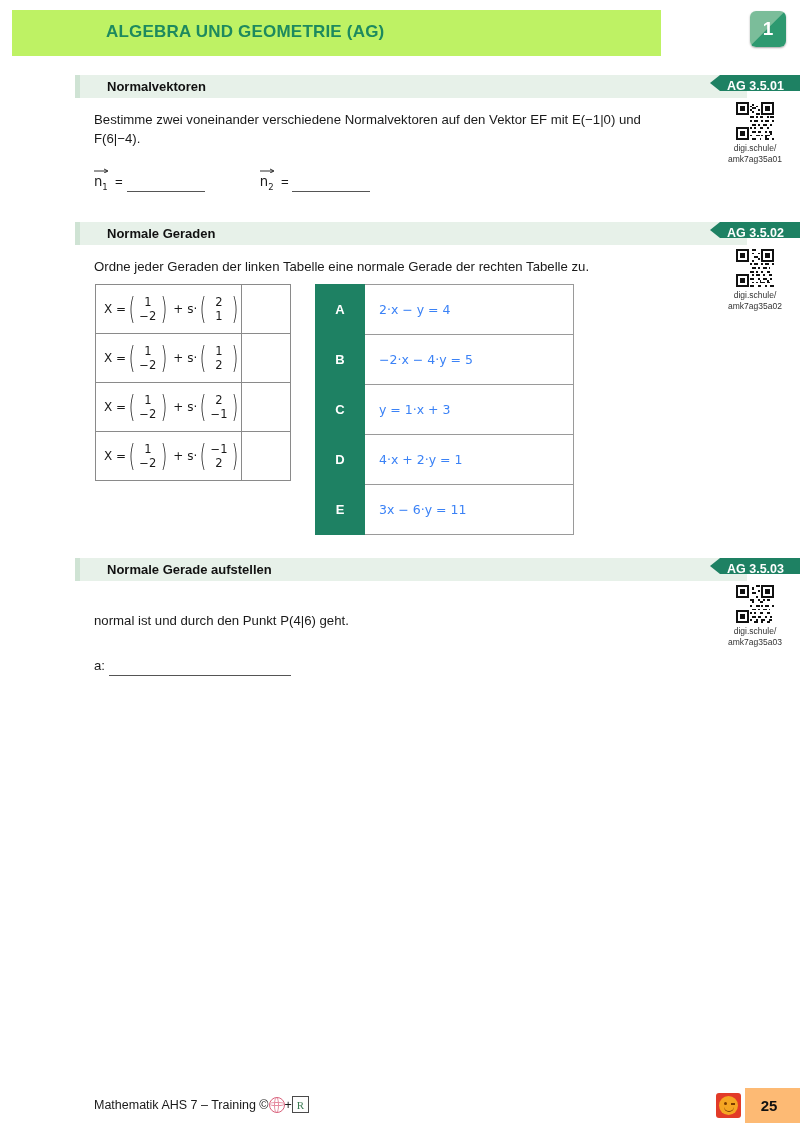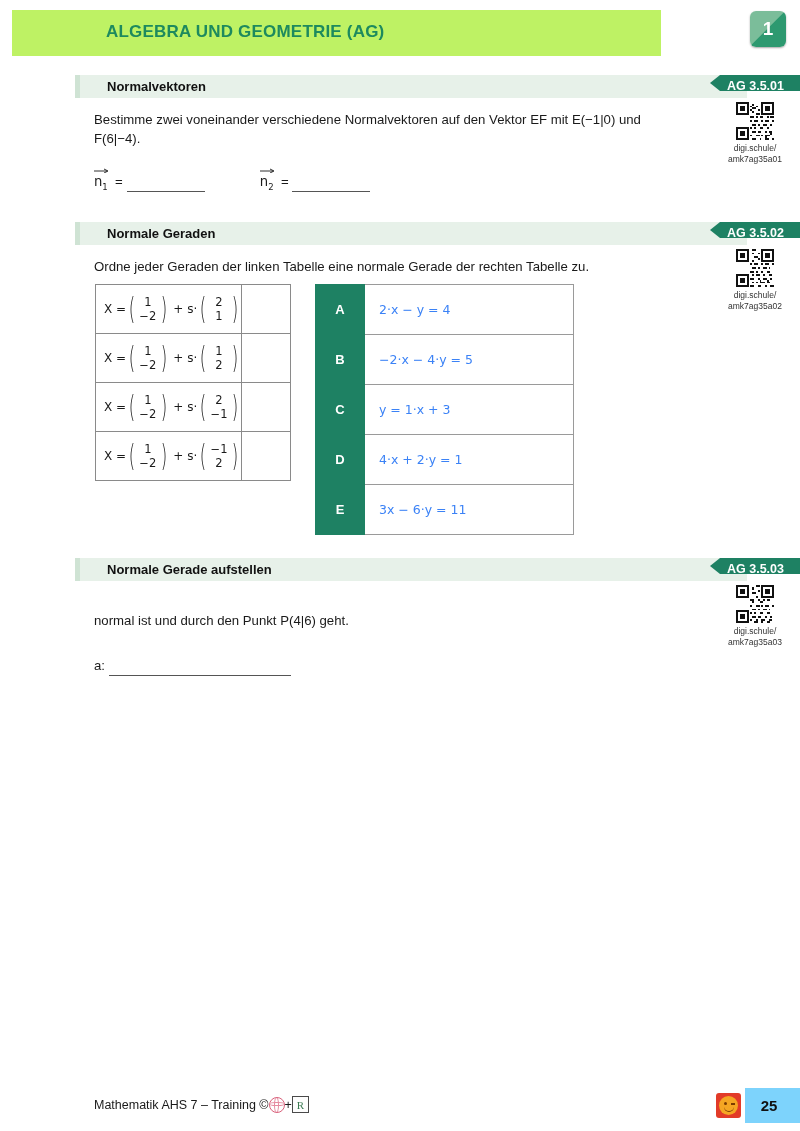--- a/index.html
+++ b/index.html
@@ -284,21 +284,21 @@
     position: absolute;
     left: 4.5px; top: 10px;
     width: 10px; height: 5px;
     border-bottom: 1.8px solid #7a3b00;
     border-radius: 0 0 10px 10px;
   }
   .page-number-box {
     position: absolute;
     left: 745px; top: 1088px;
     width: 55px; height: 35px;
-    background: #7dd3fc;
+    background: #fdba74;
   }
   .page-number-box span {
     position: absolute;
     left: 0; top: 0;
     width: 48px; height: 35px;
     display: flex;
     align-items: center;
     justify-content: center;
     font-size: 15px;
     font-weight: bold;

